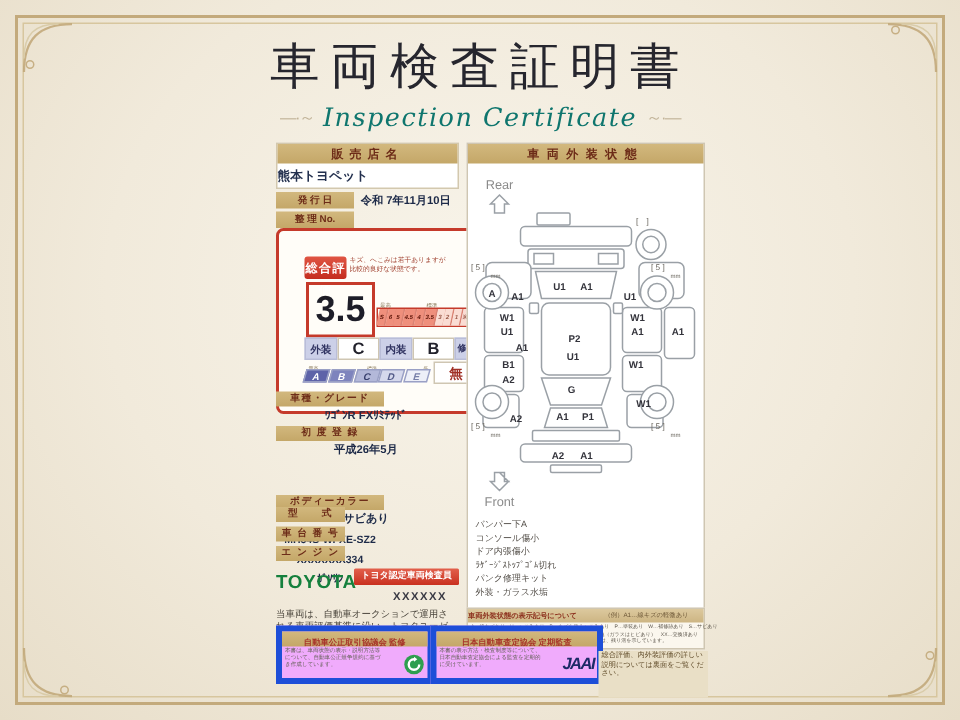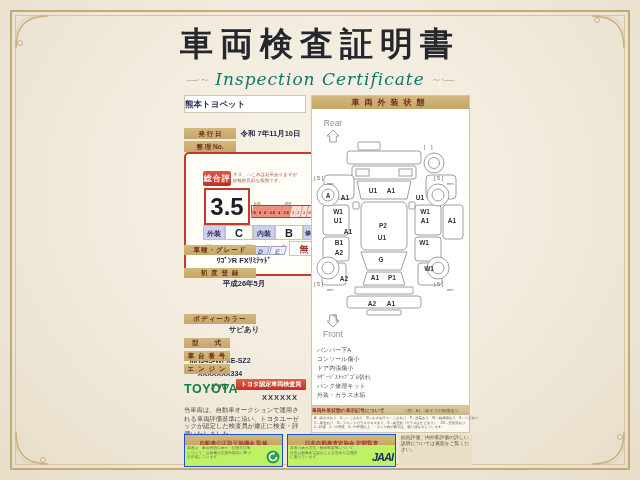--- a/index.html
+++ b/index.html
@@ -8,21 +8,21 @@
        font-family:"Liberation Sans", sans-serif;color:#222;}
   .frame{position:absolute;inset:10px;border:2px solid #c3aa7c;pointer-events:none;}
   .frame-inner{position:absolute;inset:15px;border:1px solid #d7c69e;pointer-events:none;}
   .corner{position:absolute;width:40px;height:40px;opacity:.9;}
   .c-tl{left:12px;top:12px;}
   .c-tr{right:12px;top:12px;transform:rotate(90deg);}
   .c-br{right:12px;bottom:12px;transform:rotate(180deg);}
   .c-bl{left:12px;bottom:12px;transform:rotate(270deg);}
 
   .title{position:absolute;top:22px;left:0;width:640px;text-align:center;
-         font-family:"DejaVu Serif", serif;font-size:33px;font-weight:bold;
+         font-family:"DejaVu Serif", serif;font-size:33px;font-weight:normal;
          letter-spacing:7px;color:#26262e;}
   .subtitle-row{position:absolute;top:69px;left:0;width:640px;text-align:center;}
   .subtitle{font-family:"DejaVu Serif", serif;font-style:italic;font-size:17px;color:#0f766e;letter-spacing:1px;}
   .sub-deco{color:#c0b297;font-size:11px;letter-spacing:-1px;position:relative;top:-2px;padding:0 6px;}
 
   
   .col-left{position:absolute;left:184px;top:95px;width:122px;height:340px;}
   .bar{background:linear-gradient(#d2b87e,#c4a768);color:#6d2c18;font-weight:bold;text-align:center;}
   .box{background:#fff;border:1px solid #d3c8ae;}
   .dealer-box{position:absolute;left:0;top:0;width:120px;}
@@ -65,21 +65,21 @@
   .gcells{display:flex;height:9px;}
   .gcell{flex:1;margin-right:1px;transform:skewX(-16deg);text-align:center;font-size:6.5px;font-weight:bold;line-height:9px;border:1px solid #9aa0c5;}
   .g0{background:#5e63a8;color:#fff;}
   .g1{background:#7e84bd;color:#fff;}
   .g2{background:#b3b8d9;color:#39406e;}
   .g3{background:#d5d8ec;color:#555d8a;}
   .g4{background:#edeff8;color:#777fa8;}
   .none-cell{flex:1;margin-left:2px;background:#fff;border:1px solid #cfc6b2;text-align:center;
              font-size:9px;font-weight:bold;color:#a03025;line-height:14px;}
 
-  .fgroup{position:absolute;left:0;width:120px;height:22px;}
+  .fgroup{position:absolute;left:0;width:120px;height:22px;margin-top:16px;}
   .fgroup .flbl{display:block;width:72px;height:10px;line-height:10px;font-size:6.5px;letter-spacing:1px;}
   .fgroup .fval{display:block;text-align:center;font-size:7.5px;font-weight:bold;color:#1d2a48;line-height:12px;white-space:nowrap;}
   .frow{position:absolute;left:0;width:122px;height:12px;}
   .frow .flbl{display:inline-block;width:46px;height:10px;line-height:10px;font-size:6.5px;letter-spacing:1px;vertical-align:top;}
   .frow .fval{display:inline-block;width:72px;text-align:center;font-size:7px;font-weight:bold;color:#1d2a48;line-height:10px;vertical-align:top;white-space:nowrap;}
 
   .toyota-row{position:absolute;left:0;top:284px;width:122px;height:14px;}
   .toyota{font-size:12.5px;font-weight:bold;color:#15803d;letter-spacing:.5px;font-family:"Liberation Sans",sans-serif;}
   .badge{position:absolute;right:0;top:0;width:70px;height:11px;line-height:11px;
          background:linear-gradient(#e2604c,#c9301f);color:#fff;font-size:6px;text-align:center;font-weight:bold;border-radius:1px;}
@@ -95,21 +95,21 @@
   .notes div{font-size:6.5px;line-height:9px;color:#55504a;transform:scale(.92);transform-origin:0 0;white-space:nowrap;}
   .legend{position:absolute;left:-1px;bottom:-1px;width:157px;border:1px solid #cfc6b2;background:#fbf7ee;}
   .legend-hdr{height:9px;background:linear-gradient(#dcc99e,#cdb583);display:flex;align-items:center;overflow:hidden;}
   .legend-hdr b{font-size:6px;color:#8c2f1d;transform:scale(.8);transform-origin:0 50%;white-space:nowrap;}
   .legend-hdr i{font-size:6px;color:#6b5535;font-style:normal;transform:scale(.7);transform-origin:0 50%;white-space:nowrap;}
   .legend-body{padding:1px 2px 2px 2px;}
   .legend-body div{font-size:6px;transform:scale(.56);transform-origin:0 0;white-space:nowrap;
                    color:#5a544a;line-height:8px;height:4.6px;}
 
   
-  .fbox{position:absolute;top:434px;height:31px;background:#bef264;border:1px solid #1d4ed8;}
+  .fbox{position:absolute;top:417px;height:31px;background:#f0abfc;border:4px solid #1d4ed8;}
   .fbox-hdr{height:10px;line-height:10px;overflow:hidden;}
   .fbox-hdr span{display:inline-block;font-size:6.5px;font-weight:bold;color:#a8352a;transform:scale(.85);transform-origin:center;width:100%;text-align:center;white-space:nowrap;}
   .fbox-body{display:flex;align-items:center;padding:1px 2px;}
   .fbox-text{font-size:6px;transform:scale(.62);transform-origin:0 0;width:160%;
              color:#66625a;line-height:7.5px;}
   .greenlogo{flex-shrink:0;margin-left:-28px;}
   .jaai{flex-shrink:0;margin-left:-30px;font-size:11px;font-weight:bold;font-style:italic;color:#1c2a66;letter-spacing:-1px;}
   .back-note{position:absolute;left:399px;top:434px;width:69px;height:29px;background:#e9dfc6;
              padding:1px 2px;}
   .back-note div{font-size:6px;transform:scale(.8);transform-origin:0 0;width:125%;
@@ -140,20 +140,21 @@
     <path d="M4,36 C4,14 14,4 36,4" fill="none" stroke="#c3aa7c" stroke-width="1.5"></path>
     <path d="M4,27 C4,11 11,4 27,4" fill="none" stroke="#d8caa6" stroke-width="1"></path>
     <circle cx="8" cy="31" r="2.5" fill="none" stroke="#c3aa7c"></circle>
   </svg>
 
 <div class="title">車両検査証明書</div>
 <div class="subtitle-row"><span class="sub-deco">—·～</span><span class="subtitle">Inspection Certificate</span><span class="sub-deco">～·—</span></div>
 
 <div class="col-left">
   <div class="box dealer-box">
+    <div class="bar dealer-hdr">販売店名</div>
     <div class="dealer-name">熊本トヨペット</div>
   </div>
   <div class="inline-lbl-row" style="top:33px;">
     <span class="bar lbl">発 行 日</span>
     <span class="val">令和 7年11月10日</span>
   </div>
   <div class="inline-lbl-row" style="top:46px;">
     <span class="bar lbl">整 理 No.</span>
     <span class="val"></span>
   </div>

